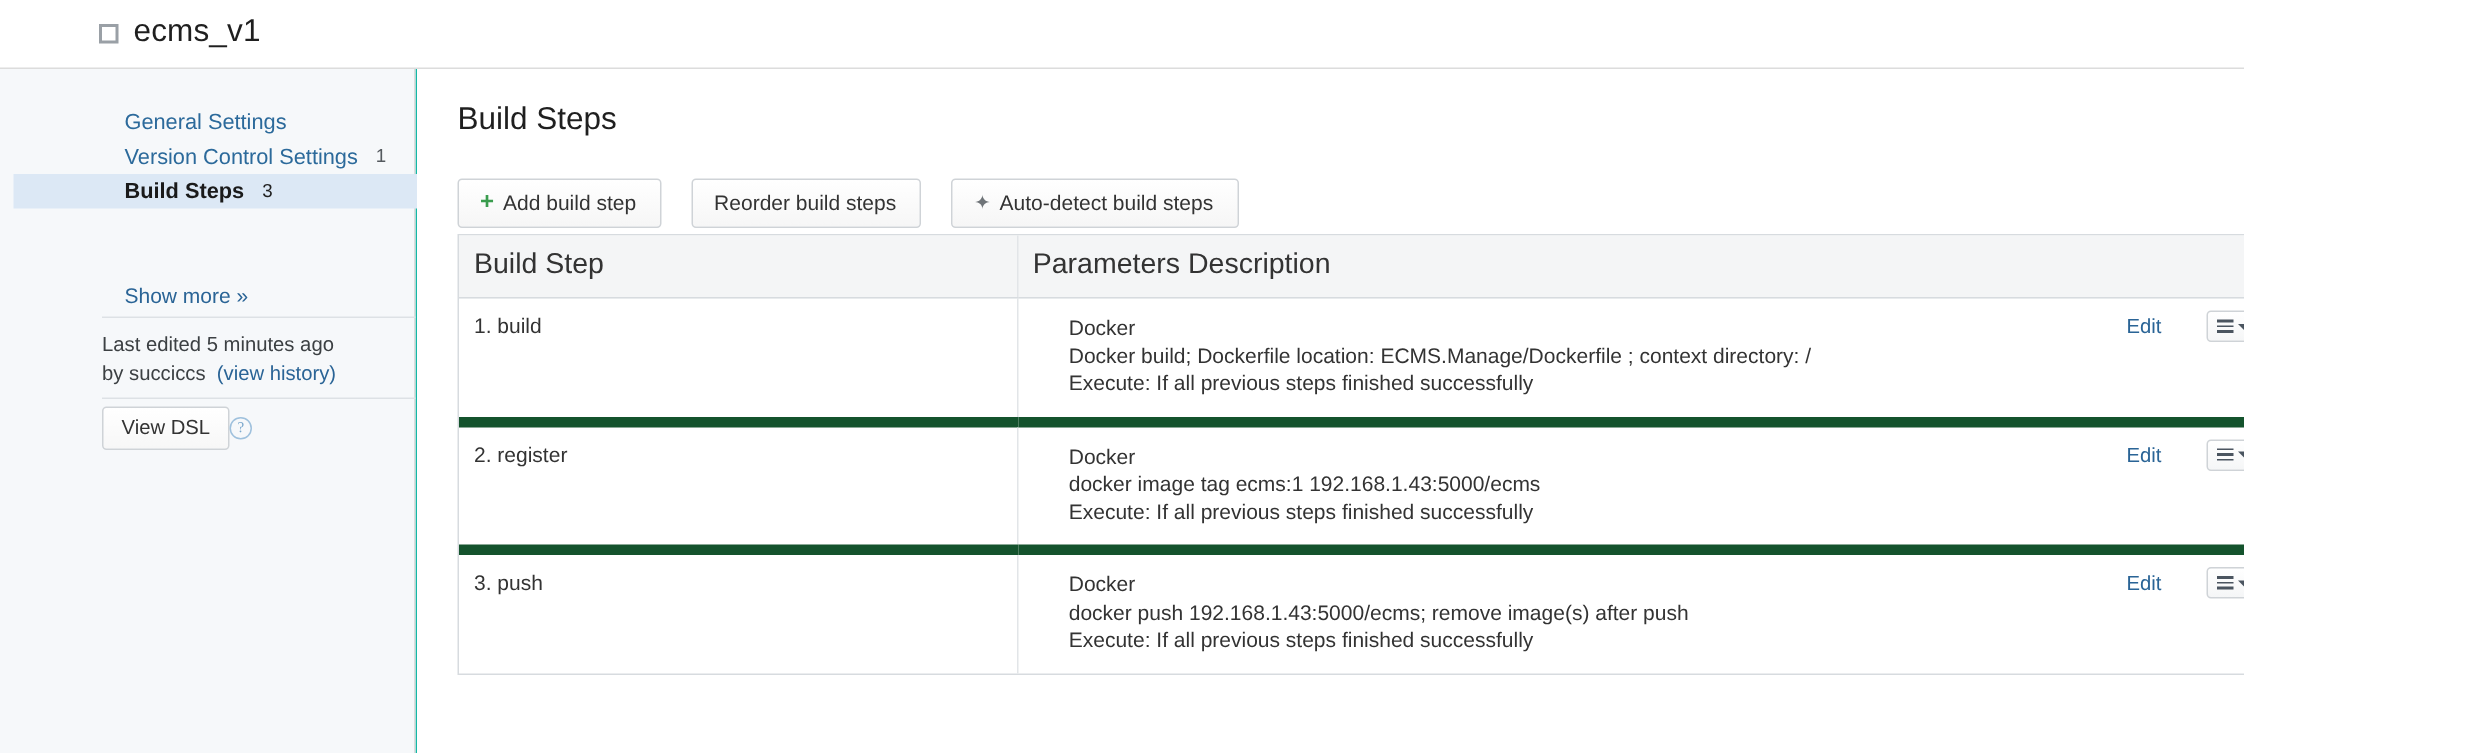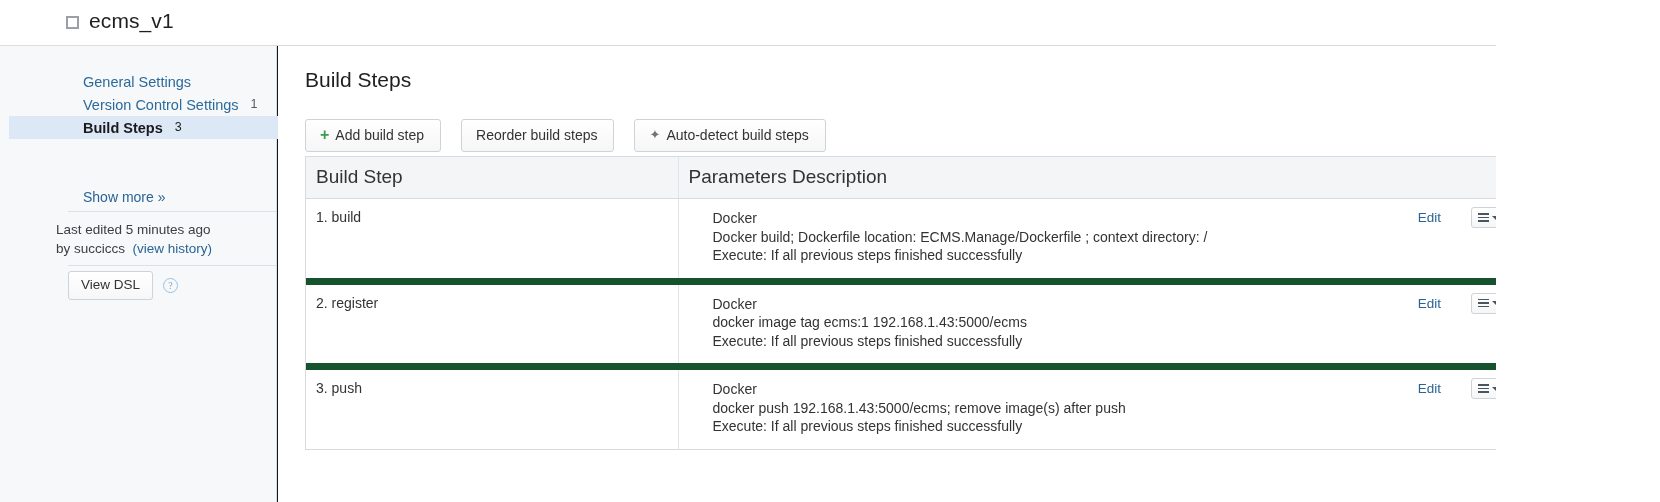--- a/index.html
+++ b/index.html
@@ -7,21 +7,21 @@
     padding: 0;
     background: #ffffff;
     font-family: "Liberation Sans", sans-serif;
     color: #333333;
   }
   #page {
     position: relative;
     width: 1496px;
     height: 502px;
     overflow: hidden;
-    background: #0f172a;
+    background: #14b8a6;
   }
 
   
   .topbar {
     position: absolute;
     left: 0; top: 0;
     width: 1660px;
     height: 46px;
     background: #ffffff;
     border-bottom: 1px solid #dcdcdc;
@@ -117,21 +117,21 @@
   .sidebar-divider {
     position: absolute;
     left: 68px;
     top: 165px;
     width: 209px;
     height: 1px;
     background: #dde1e5;
   }
   .last-edited {
     position: absolute;
-    left: 56px;
+    left: 68px;
     top: 174px;
     width: 215px;
     font-size: 13.5px;
     line-height: 19px;
     color: #3c4043;
   }
   .last-edited a {
     color: #2a6496;
     text-decoration: none;
     cursor: pointer;
@@ -143,21 +143,20 @@
     width: 209px;
     height: 1px;
     background: #dde1e5;
   }
   .dsl-row {
     position: absolute;
     left: 68px;
     top: 225px;
     display: flex;
     align-items: center;
-    gap: 10px;
   }
   .btn {
     background: linear-gradient(#ffffff, #f7f7f7);
     border: 1px solid #cfd3d7;
     border-radius: 3px;
     font-size: 13.5px;
     color: #333333;
     padding: 5px 12px 6px 12px;
     cursor: pointer;
     font-family: "Liberation Sans", sans-serif;

